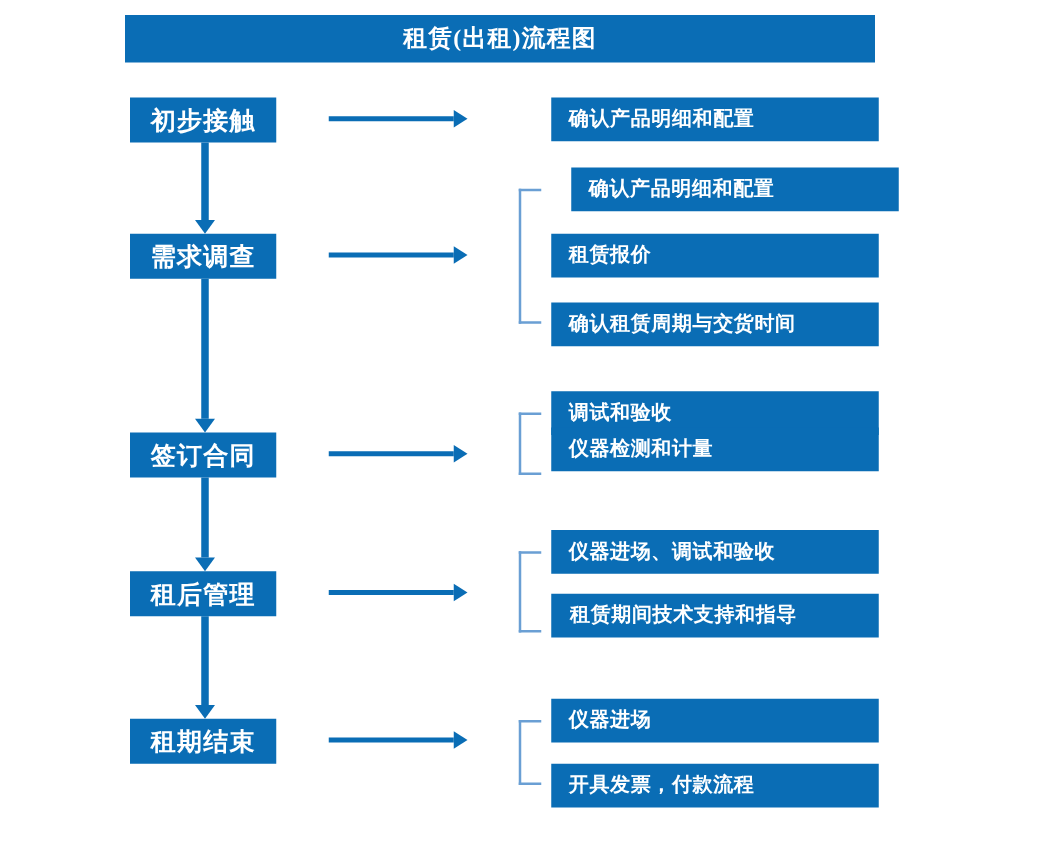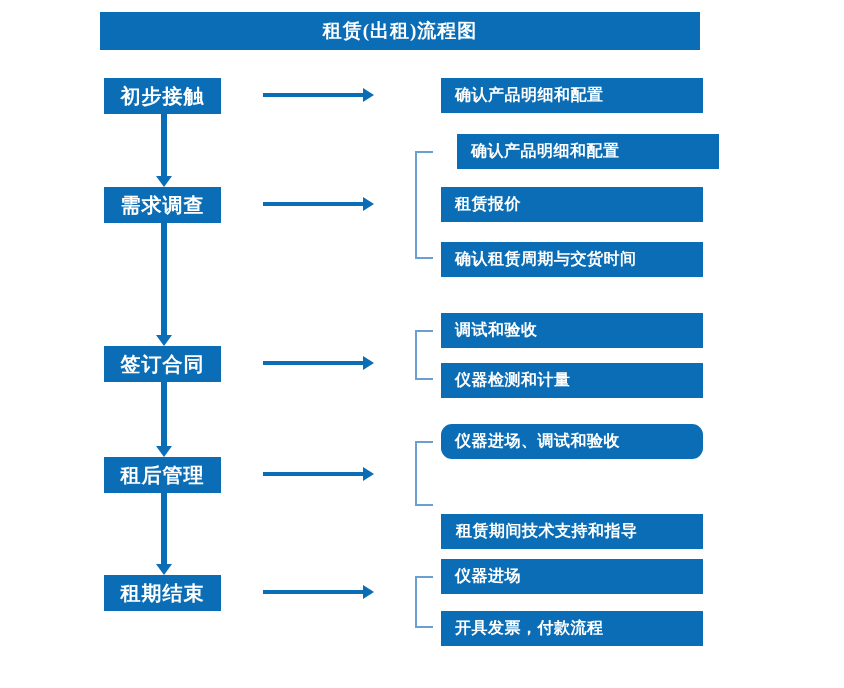--- a/index.html
+++ b/index.html
@@ -153,35 +153,35 @@
     <div class="head" style="top:112px;"></div>
   </div>
 
   <div class="node left" style="top:346px;">签订合同</div>
   <div class="arrow-h" style="left:263px; top:356px; width:111px;">
     <div class="shaft" style="width:100px;"></div>
     <div class="head" style="left:100px;"></div>
   </div>
   <div class="bracket" style="left:415px; top:330px; height:50px;"></div>
   <div class="node right" style="top:313px;">调试和验收</div>
-  <div class="node right" style="top:363px;">仪器检测和计量</div>
+  <div class="node right" style="top:342px;">仪器检测和计量</div>
 
   <div class="arrow-v" style="left:156px; top:382px; height:75px;">
     <div class="shaft" style="height:64px;"></div>
     <div class="head" style="top:64px;"></div>
   </div>
 
   <div class="node left" style="top:457px;text-align:center;">租后管理</div>
   <div class="arrow-h" style="left:263px; top:467px; width:111px;">
     <div class="shaft" style="width:100px;"></div>
     <div class="head" style="left:100px;"></div>
   </div>
   <div class="bracket" style="left:415px; top:441px; height:65px;"></div>
-  <div class="node right" style="top:424px;border-radius:11px;">仪器进场、调试和验收</div>
-  <div class="node right" style="top:514px;padding-left:15px;">租赁期间技术支持和指导</div>
+  <div class="node right" style="top:424px;">仪器进场、调试和验收</div>
+  <div class="node right" style="top:475px;padding-left:15px;">租赁期间技术支持和指导</div>
 
   <div class="arrow-v" style="left:156px; top:493px; height:82px;">
     <div class="shaft" style="height:71px;"></div>
     <div class="head" style="top:71px;"></div>
   </div>
 
   <div class="node left" style="top:575px;">租期结束</div>
   <div class="arrow-h" style="left:263px; top:585px; width:111px;">
     <div class="shaft" style="width:100px;"></div>
     <div class="head" style="left:100px;"></div>

